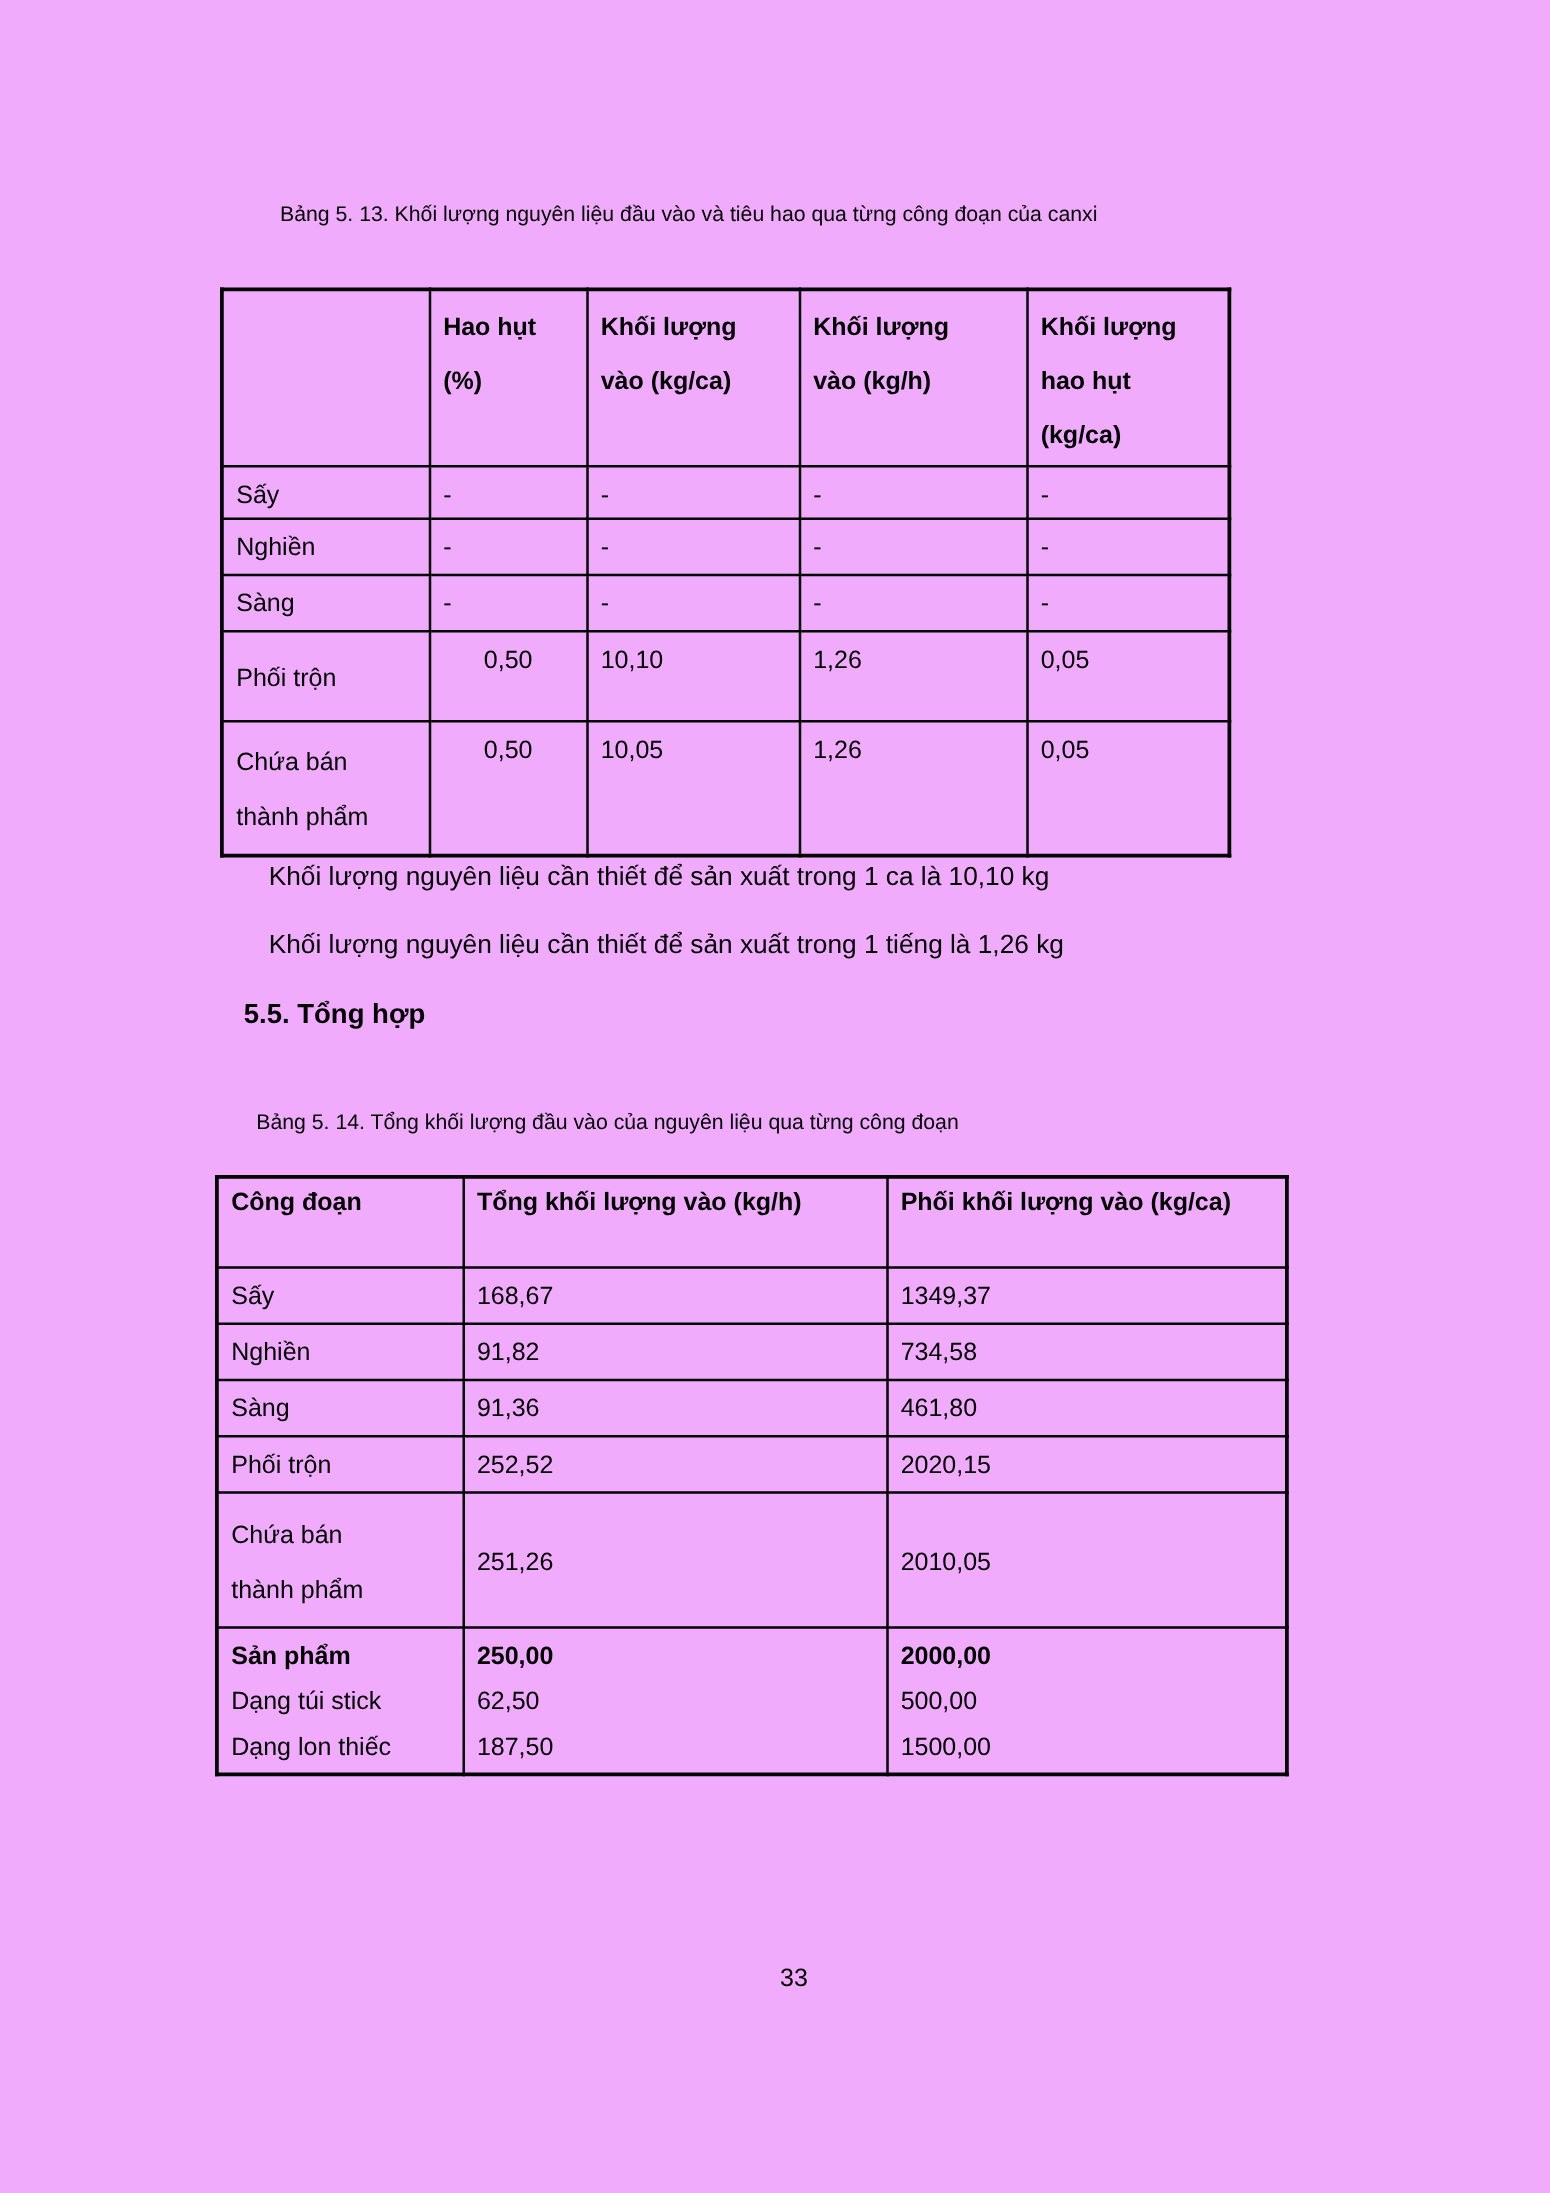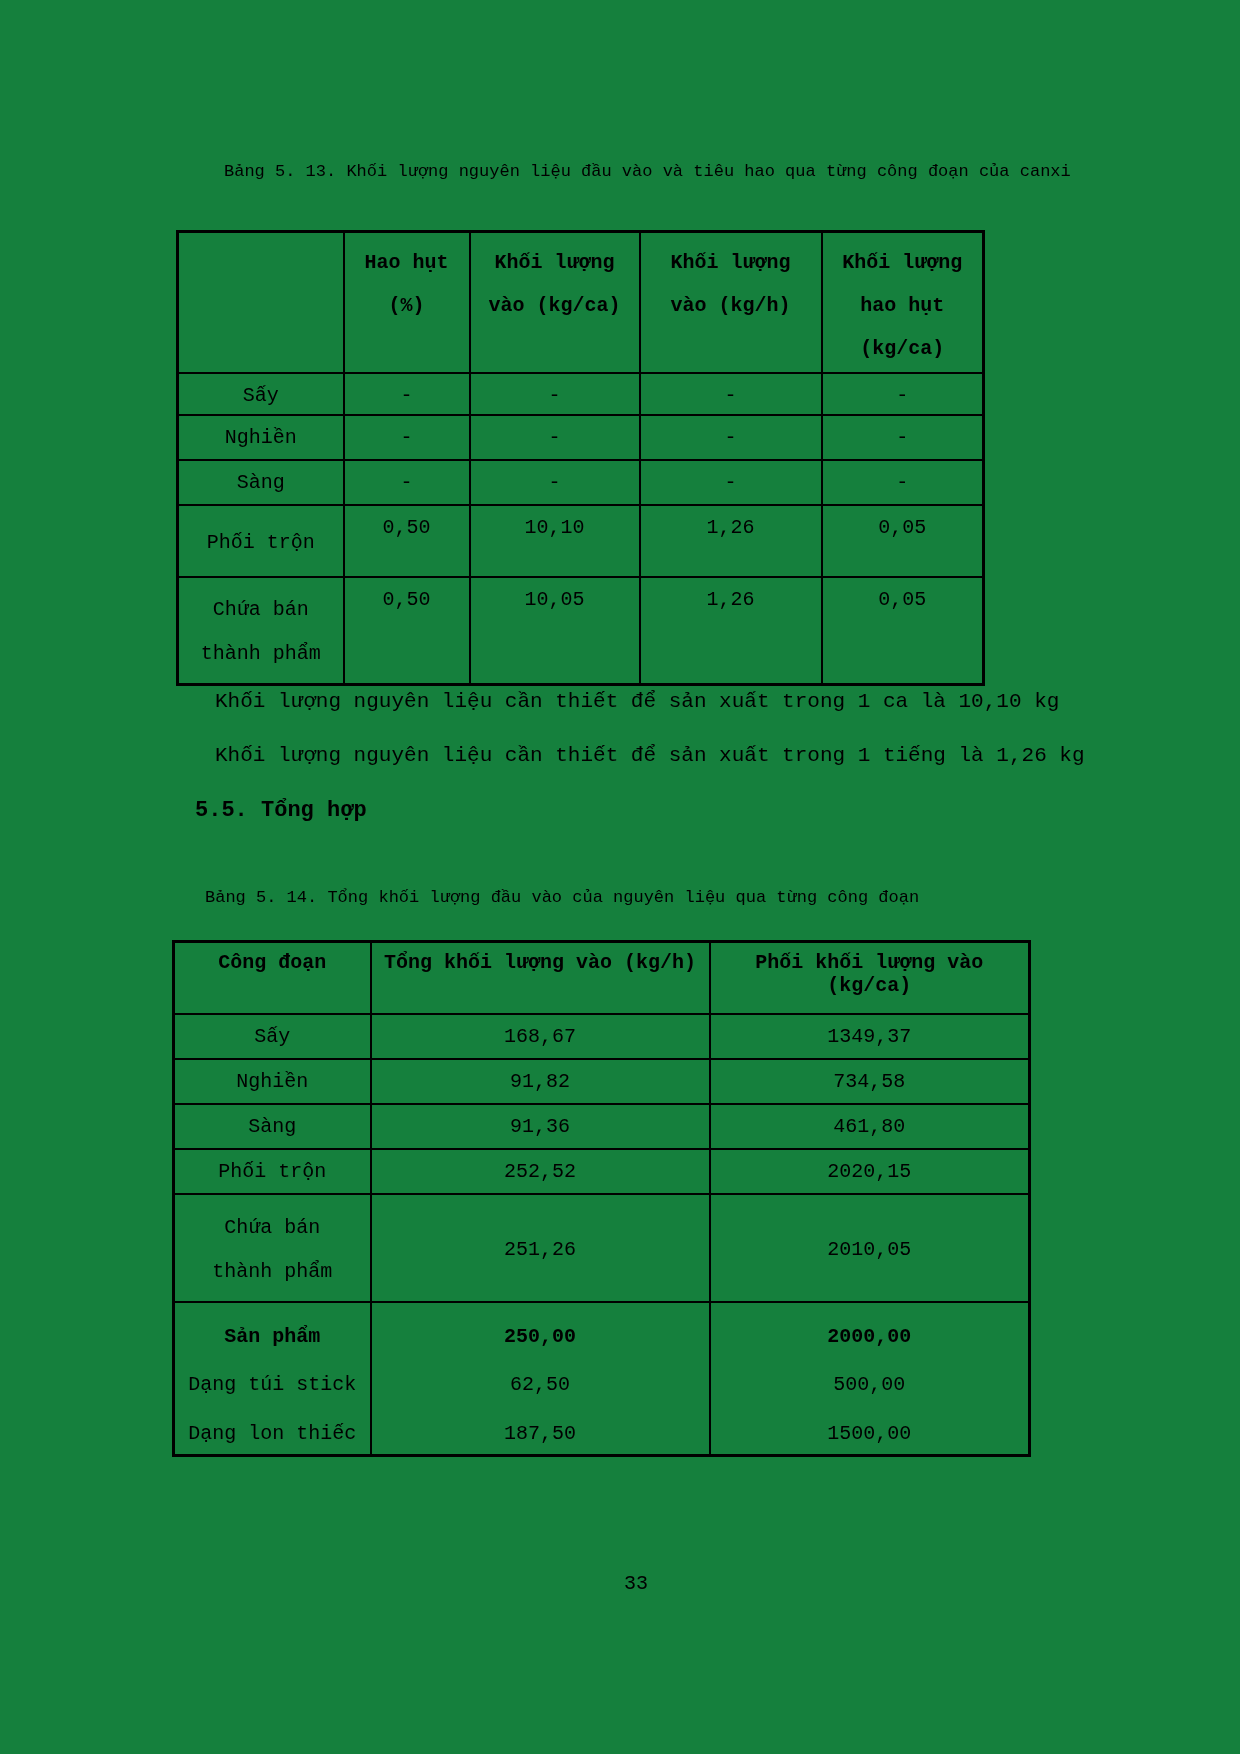--- a/index.html
+++ b/index.html
@@ -1,26 +1,26 @@
 <!DOCTYPE html>
 <html><head>
 <meta charset="utf-8">
 <style>
   html,body { margin:0; padding:0; background:#888; }
   .page {
-    width:1240px; height:1754px; background:#15803d; position:relative;
-    font-family:Liberation Mono, monospace; color:#000;
+    width:1240px; height:1754px; background:#f0abfc; position:relative;
+    font-family:Liberation Sans, sans-serif; color:#000;
     margin:0 auto; overflow:hidden;
   }
   .caption { position:absolute; font-size:17px; white-space:nowrap; }
   #caption1 { left:224px; top:162px; }
   #caption2 { left:205px; top:888px; }
 
   table { border-collapse:collapse; table-layout:fixed; position:absolute; font-size:20px; }
-  td, th { border:2px solid #000; padding:2px 10px; vertical-align:top; text-align:center; overflow:hidden; font-weight:normal; }
+  td, th { border:2px solid #000; padding:2px 10px; vertical-align:top; text-align:left; overflow:hidden; font-weight:normal; }
   table { border:3px solid #000; }
 
   
   #table1 { left:176px; top:230px; width:806px; }
   #table1 th { font-weight:bold; line-height:2.15; padding-top:8px; }
   #table1 td { line-height:1.6; padding-top:6px; }
   #table1 tr.h-row { height:87px; }
   #table1 tr.r0 { height:41px; }
   #table1 tr.r1 { height:45px; }
   #table1 tr.r2 { height:45px; }
@@ -34,21 +34,21 @@
   
   #table2 { left:172px; top:940px; width:856px;border-radius:23px; }
   #table2 th { font-weight:bold; padding-top:8px; height:60px; }
   #table2 td { line-height:1.6; padding-top:6px; }
   #table2 tr.s0, #table2 tr.s1, #table2 tr.s2, #table2 tr.s3 { height:45px; }
   #table2 tr.s4 { height:108px; }
   #table2 tr.s5 { height:107px; }
   #table2 tr.s4 td { vertical-align:middle; }
   #table2 tr.s4 td.lbl2 { line-height:2.2; }
   #table2 tr.s5 td { padding-top:4px; }
-  #table2 tr.s5 .line { line-height:1.82;margin-top:12px; }
+  #table2 tr.s5 .line { line-height:1.82; }
   #table2 tr.s5 .b { font-weight:bold; }
 
   .note { position:absolute; left:215px; font-size:21px; white-space:nowrap; }
   #note1 { top:690px; }
   #note2 { top:744px; }
   #sectionHeading { position:absolute; left:195px; top:798px; font-size:22px; font-weight:bold; white-space:nowrap; }
   #pageNumber { position:absolute; left:624px; top:1572px; font-size:20px; }
 </style>
 </head>
 <body>

